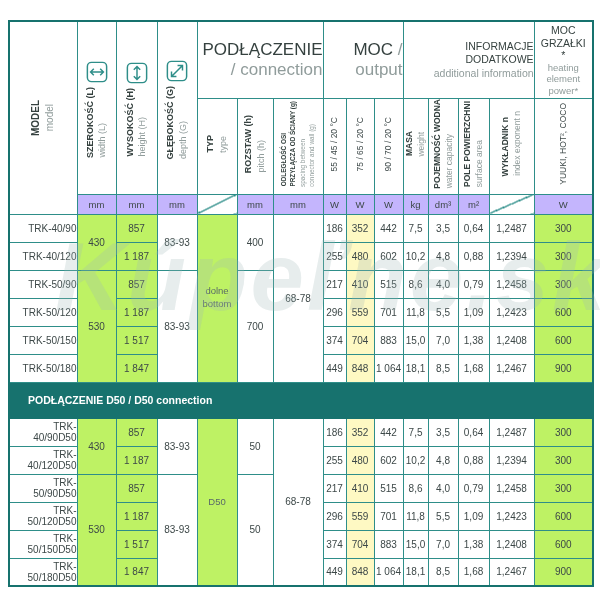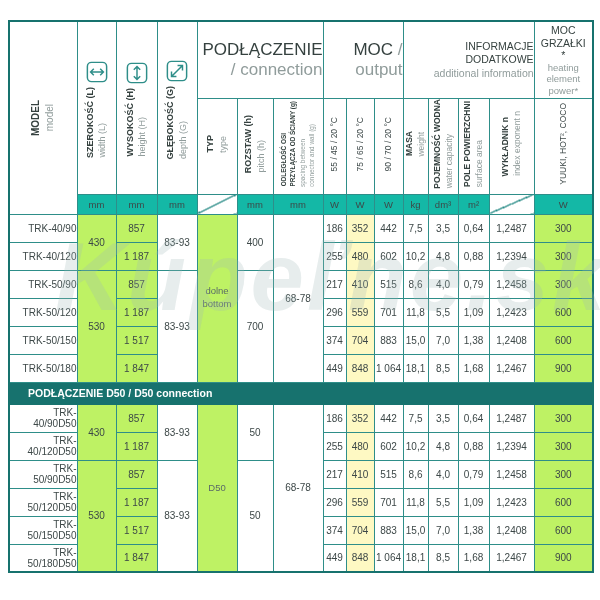--- a/index.html
+++ b/index.html
@@ -2,26 +2,26 @@
 <html><head>
 <meta charset="utf-8">
 <style>
   html,body{margin:0;padding:0;background:#fff;}
   .page{position:relative;width:600px;height:600px;background:#fff;overflow:hidden;
         font-family:"Liberation Sans",sans-serif;color:#3d4848;}
   table{border-collapse:collapse;table-layout:fixed;position:absolute;left:8px;top:20px;width:584px;
         border:2px solid #17726e;}
   td,th{border:1px solid #2e8e89;padding:0;overflow:hidden;vertical-align:middle;}
   tr.hA{height:70px;} tr.hB{height:88px;} tr.hC{height:20px;}
-  tr.dr{height:28px;} tr.br{height:22px;}
+  tr.dr{height:28px;} tr.br{height:36px;}
   .c{text-align:center;font-size:10px;color:#3d4848;}
   .model{font-size:10px;text-align:right;padding-left:8px;color:#3d4848;}
   .sh{background:#bef264;}
   .sh2{background:#fef9c3;}
-  .unit{text-align:center;font-size:9.5px;color:#3d4848;background:#14b8a6;}
+  .unit{text-align:center;font-size:9.5px;color:#3d4848;background:#c4b5fd;}
   .diag{background:linear-gradient(to bottom right,transparent calc(50% - 0.7px),
         #2e8e89 calc(50% - 0.7px),#2e8e89 calc(50% + 0.7px),transparent calc(50% + 0.7px));}
   th{background:#fff;font-weight:normal;}
   .pl{font-weight:normal;color:#35413f;}
   .en{font-weight:normal;color:#909c9b;}
   .grp{text-align:right;font-size:17px;}
   .grp2{text-align:right;font-size:10.5px;line-height:1.3;}
   .heaterhead{text-align:center;font-size:10.5px;line-height:1.2;padding:2px 4px;}
   .heaterhead .en{font-size:9.5px;display:block;}
   .heaterhead .pl{display:block;}

